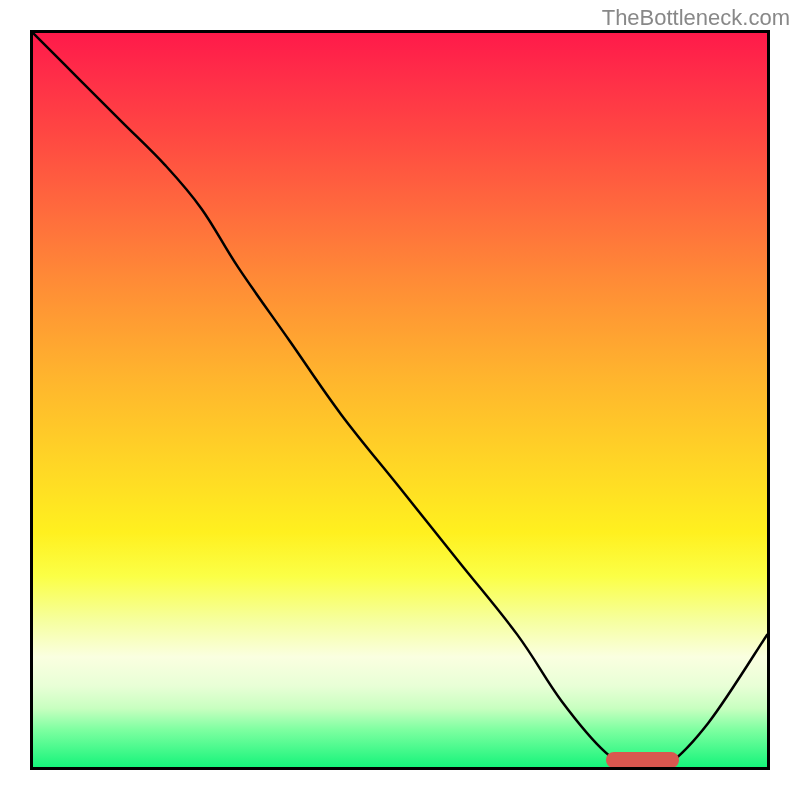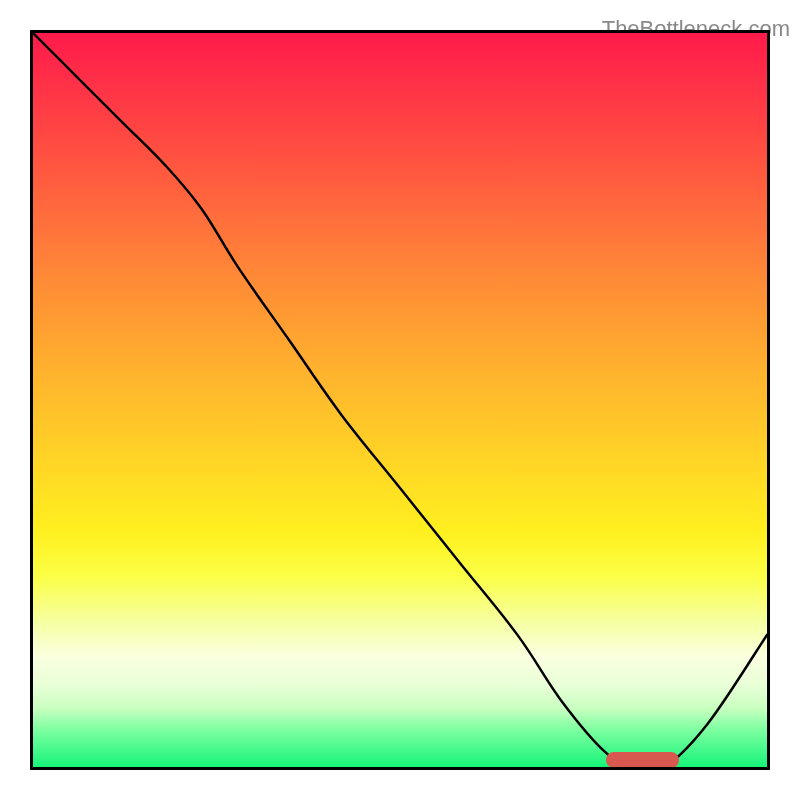--- a/index.html
+++ b/index.html
@@ -5,21 +5,21 @@
   * { margin: 0; padding: 0; box-sizing: border-box; }
   body {
     width: 800px;
     height: 800px;
     background: #ffffff;
     position: relative;
     font-family: Arial, sans-serif;
   }
   .attribution {
     position: absolute;
-    top: 16px;
+    top: 5px;
     right: 10px;
     color: #888888;
     font-size: 22px;
     font-weight: normal;
   }
   .plot-outer {
     position: absolute;
     top: 30px;
     left: 30px;
     width: 740px;

